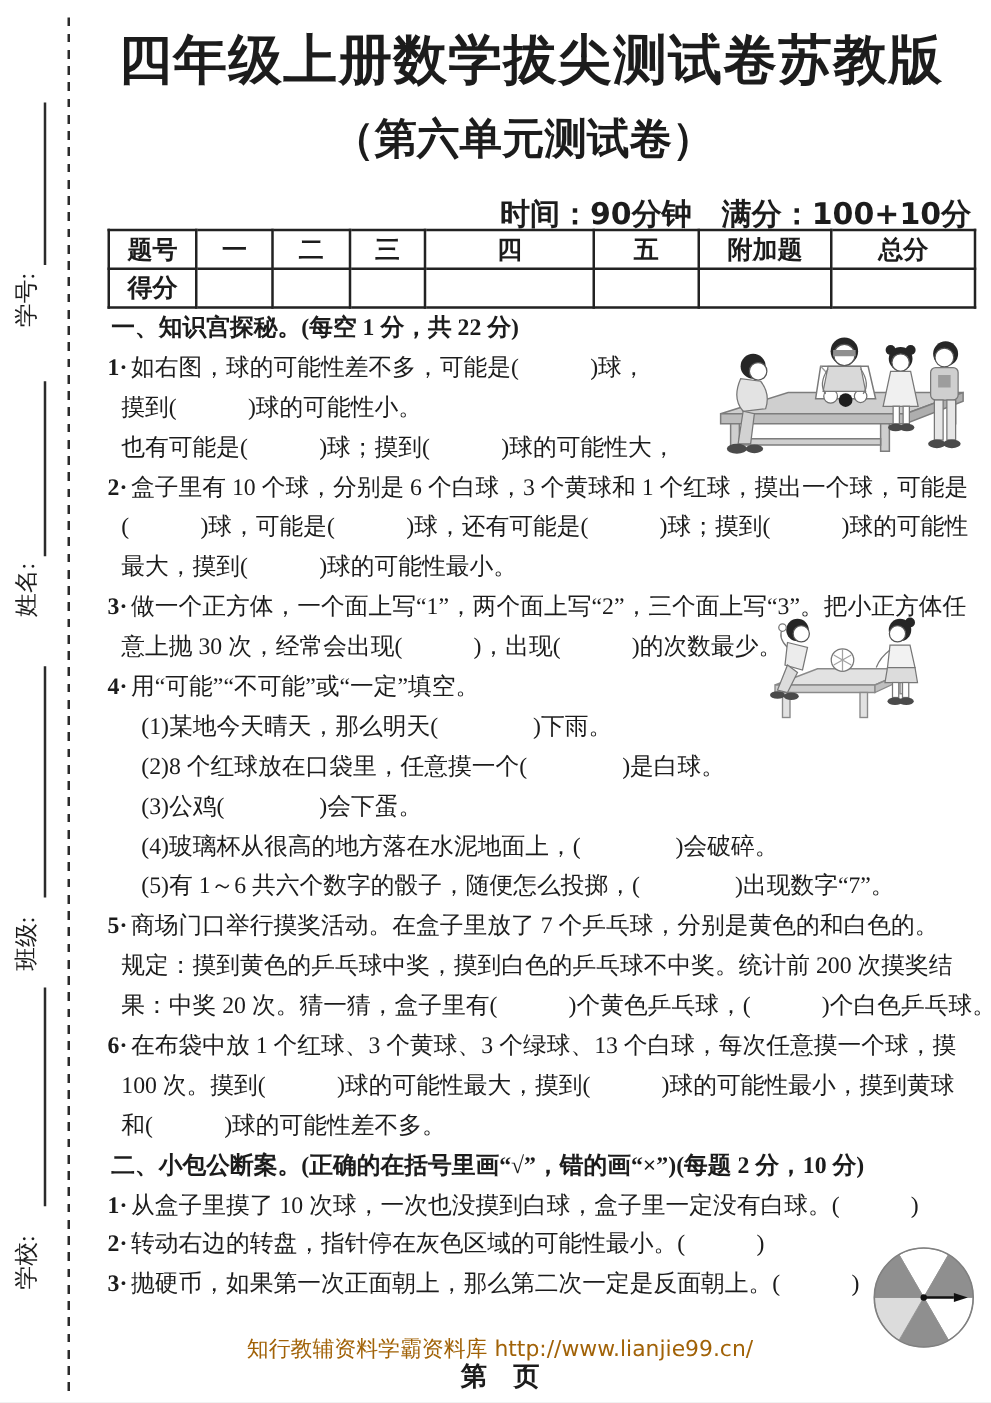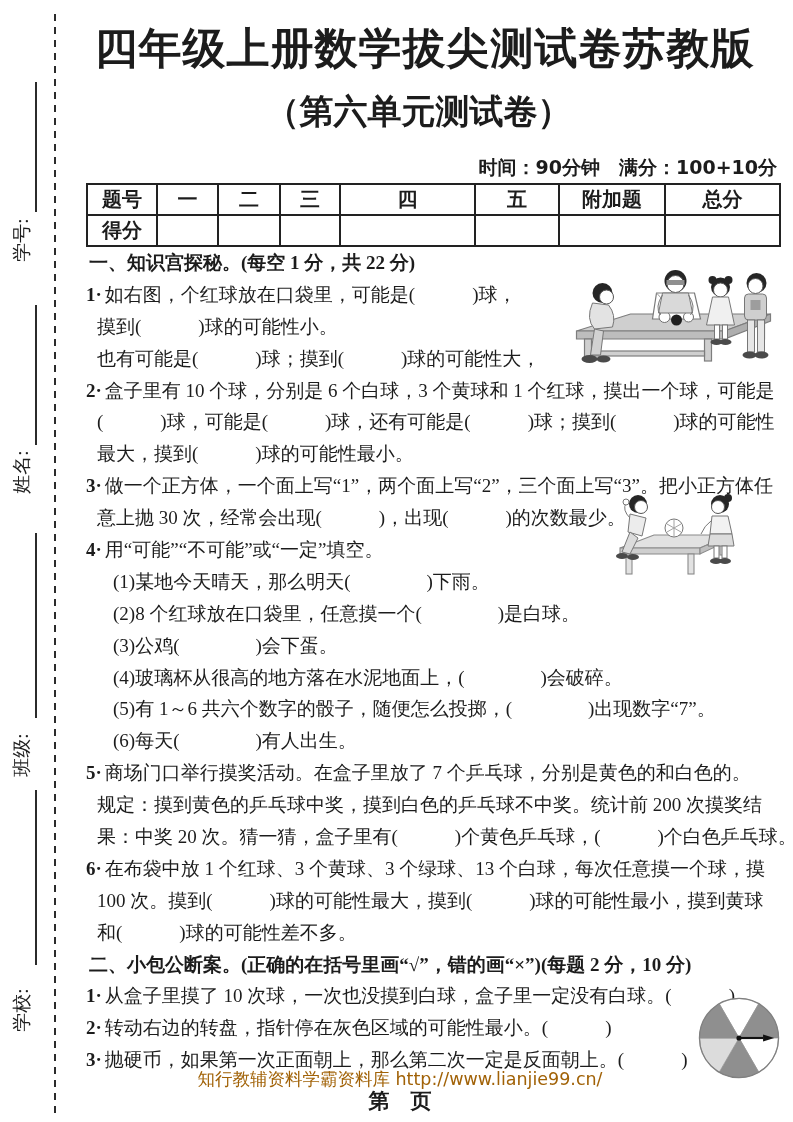--- a/index.html
+++ b/index.html
@@ -17,21 +17,21 @@
   .lab-1{top:227px;} .lab-2{top:459px;} .lab-3{top:742px;} .lab-4{top:997px;}
 
   
   .title{position:absolute;top:22px;left:56px;right:0;text-align:center;
          font-family:"DejaVu Sans","Liberation Sans",sans-serif;font-weight:900;
          font-size:43px;line-height:52px;letter-spacing:1px;}
   .subtitle{position:absolute;top:88px;left:56px;right:12px;text-align:center;
             font-family:"DejaVu Sans","Liberation Sans",sans-serif;font-weight:900;
             font-size:34px;line-height:46px;}
   .meta{position:absolute;top:155px;right:16px;font-family:"DejaVu Sans","Liberation Sans",sans-serif;
-        font-size:19px;font-weight:600;text-align:center;}
+        font-size:24px;font-weight:600;text-align:center;}
 
   
   .score-table{position:absolute;left:86px;top:183px;border-collapse:collapse;
                table-layout:fixed;width:693px;}
   .score-table td{border:2px solid #222;text-align:center;vertical-align:middle;
                   font-weight:bold;font-size:20px;height:29px;padding:0;}
 
   
   .content{position:absolute;left:86px;top:247px;width:702px;}
   .ln{height:31.9px;line-height:31.9px;white-space:nowrap;font-size:19px;}
@@ -100,35 +100,34 @@
       <td></td>
       <td></td>
       <td></td>
       <td></td>
     </tr>
   </tbody>
     </table>
 
   <div class="content">
     <div class="ln sec"><b class="qn"></b><span>一、知识宫探秘。(每空 1 分，共 22 分)</span></div>
-    <div class="ln q"><b class="qn">1·</b><span>如右图，个红球放在口袋里，可能是(　　　)球，</span></div>
+    <div class="ln q"><b class="qn">1·</b><span>如右图，球的可能性差不多，可能是(　　　)球，</span></div>
     <div class="ln cont"><b class="qn"></b><span>摸到(　　　)球的可能性小。</span></div>
     <div class="ln cont"><b class="qn"></b><span>也有可能是(　　　)球；摸到(　　　)球的可能性大，</span></div>
     <div class="ln q"><b class="qn">2·</b><span>盒子里有 10 个球，分别是 6 个白球，3 个黄球和 1 个红球，摸出一个球，可能是</span></div>
     <div class="ln cont"><b class="qn"></b><span>(　　　)球，可能是(　　　)球，还有可能是(　　　)球；摸到(　　　)球的可能性</span></div>
     <div class="ln cont"><b class="qn"></b><span>最大，摸到(　　　)球的可能性最小。</span></div>
     <div class="ln q"><b class="qn">3·</b><span>做一个正方体，一个面上写“1”，两个面上写“2”，三个面上写“3”。把小正方体任</span></div>
     <div class="ln cont"><b class="qn"></b><span>意上抛 30 次，经常会出现(　　　)，出现(　　　)的次数最少。</span></div>
     <div class="ln q"><b class="qn">4·</b><span>用“可能”“不可能”或“一定”填空。</span></div>
     <div class="ln sub"><b class="qn"></b><span>(1)某地今天晴天，那么明天(　　　　)下雨。</span></div>
     <div class="ln sub"><b class="qn"></b><span>(2)8 个红球放在口袋里，任意摸一个(　　　　)是白球。</span></div>
     <div class="ln sub"><b class="qn"></b><span>(3)公鸡(　　　　)会下蛋。</span></div>
     <div class="ln sub"><b class="qn"></b><span>(4)玻璃杯从很高的地方落在水泥地面上，(　　　　)会破碎。</span></div>
     <div class="ln sub"><b class="qn"></b><span>(5)有 1～6 共六个数字的骰子，随便怎么投掷，(　　　　)出现数字“7”。</span></div>
-    <div class="ln sub"><b class="qn"></b><span>(6)每天(　　　　)有人出生。</span></div>
     <div class="ln q"><b class="qn">5·</b><span>商场门口举行摸奖活动。在盒子里放了 7 个乒乓球，分别是黄色的和白色的。</span></div>
     <div class="ln cont"><b class="qn"></b><span>规定：摸到黄色的乒乓球中奖，摸到白色的乒乓球不中奖。统计前 200 次摸奖结</span></div>
     <div class="ln cont"><b class="qn"></b><span>果：中奖 20 次。猜一猜，盒子里有(　　　)个黄色乒乓球，(　　　)个白色乒乓球。</span></div>
     <div class="ln q"><b class="qn">6·</b><span>在布袋中放 1 个红球、3 个黄球、3 个绿球、13 个白球，每次任意摸一个球，摸</span></div>
     <div class="ln cont"><b class="qn"></b><span>100 次。摸到(　　　)球的可能性最大，摸到(　　　)球的可能性最小，摸到黄球</span></div>
     <div class="ln cont"><b class="qn"></b><span>和(　　　)球的可能性差不多。</span></div>
     <div class="ln sec"><b class="qn"></b><span>二、小包公断案。(正确的在括号里画“√”，错的画“×”)(每题 2 分，10 分)</span></div>
     <div class="ln q"><b class="qn">1·</b><span>从盒子里摸了 10 次球，一次也没摸到白球，盒子里一定没有白球。(　　　)</span></div>
     <div class="ln q"><b class="qn">2·</b><span>转动右边的转盘，指针停在灰色区域的可能性最小。(　　　)</span></div>
     <div class="ln q"><b class="qn">3·</b><span>抛硬币，如果第一次正面朝上，那么第二次一定是反面朝上。(　　　)</span></div>

